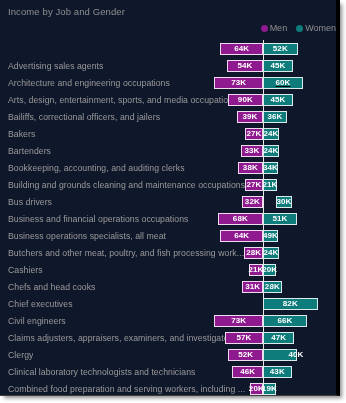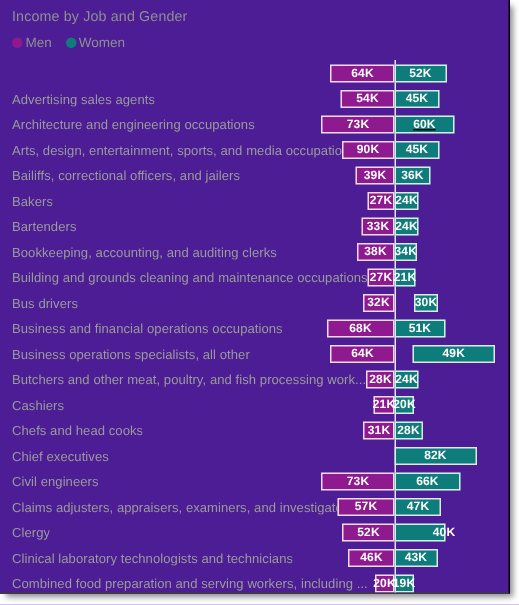--- a/index.html
+++ b/index.html
@@ -12,41 +12,42 @@
     height: 403px;
     font-family: "Liberation Sans", sans-serif;
     overflow: hidden;
   }
 
   #viz-frame {
     position: relative;
     box-sizing: border-box;
     width: 340px;
     height: 396px;
-    background: #4c1d95;
-    border-right: 1px solid #000000;
+    background: #0f172a;
+    border-right: 4px solid #000000;
     border-bottom: 1px solid #3d3d3d;
     box-shadow: 3px 3px 4px -1px rgba(0,0,0,0.45);
     padding: 6px 0 0 6px;
     overflow: hidden;
   }
 
   #chart-title {
     font-size: 9.5px;
     color: #8f8f8f;
     letter-spacing: 0.1px;
     margin: 0 0 6px 2px;
     white-space: nowrap;
   }
 
   #legend {
     display: flex;
     align-items: center;
     gap: 9px;
     margin: 0 0 7px 2px;
+    justify-content: flex-end;
   }
   .legend-item {
     display: flex;
     align-items: center;
     gap: 2px;
   }
   .legend-swatch {
     width: 7px;
     height: 7px;
     border-radius: 50%;
@@ -230,25 +231,25 @@
       <div class="row">
         <div class="cat-label">Business and financial operations occupations</div>
         <div class="bar bar-left" style="left: 211.712px; width: 45.288px; background: rgb(143, 26, 143);">
           <span class="bar-value">68K</span>
         </div>
         <div class="bar bar-right" style="left: 257px; width: 33.966px; background: rgb(14, 124, 123);">
           <span class="bar-value">51K</span>
         </div>
       </div>
       <div class="row">
-        <div class="cat-label">Business operations specialists, all other</div>
+        <div class="cat-label">Business operations specialists, all meat</div>
         <div class="bar bar-left" style="left: 214.376px; width: 42.624px; background: rgb(143, 26, 143);">
           <span class="bar-value">64K</span>
         </div>
-        <div class="bar bar-right" style="left: 257px; width: 55px; background: rgb(14, 124, 123); margin-left: 12px;">
+        <div class="bar bar-right" style="left: 257px; width: 15px; background: rgb(14, 124, 123);">
           <span class="bar-value">49K</span>
         </div>
       </div>
       <div class="row">
         <div class="cat-label">Butchers and other meat, poultry, and fish processing work...</div>
         <div class="bar bar-left" style="left: 238.352px; width: 18.648px; background: rgb(143, 26, 143);">
           <span class="bar-value">28K</span>
         </div>
         <div class="bar bar-right" style="left: 257px; width: 15.984px; background: rgb(14, 124, 123);">
           <span class="bar-value">24K</span>

